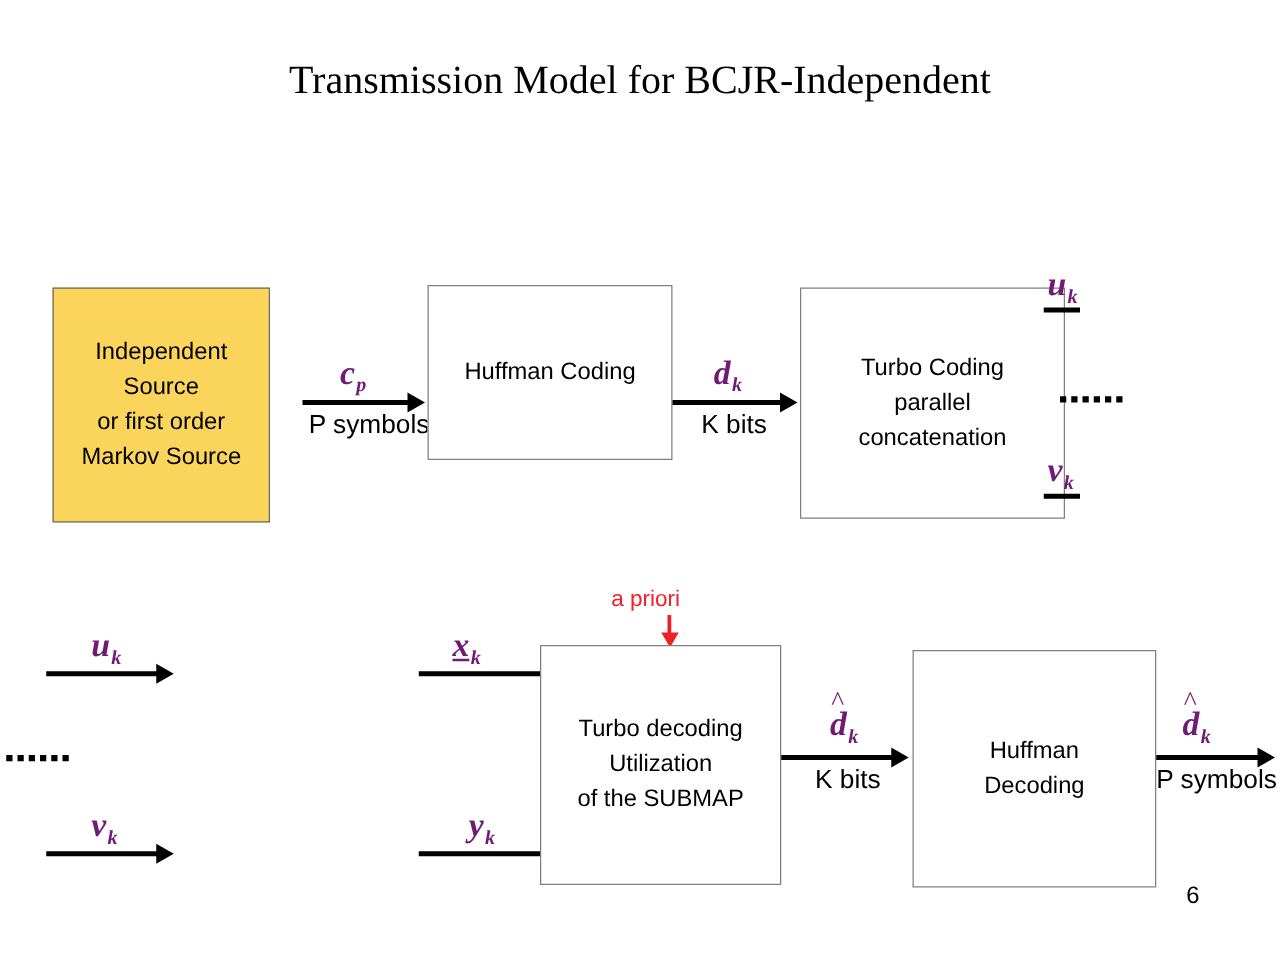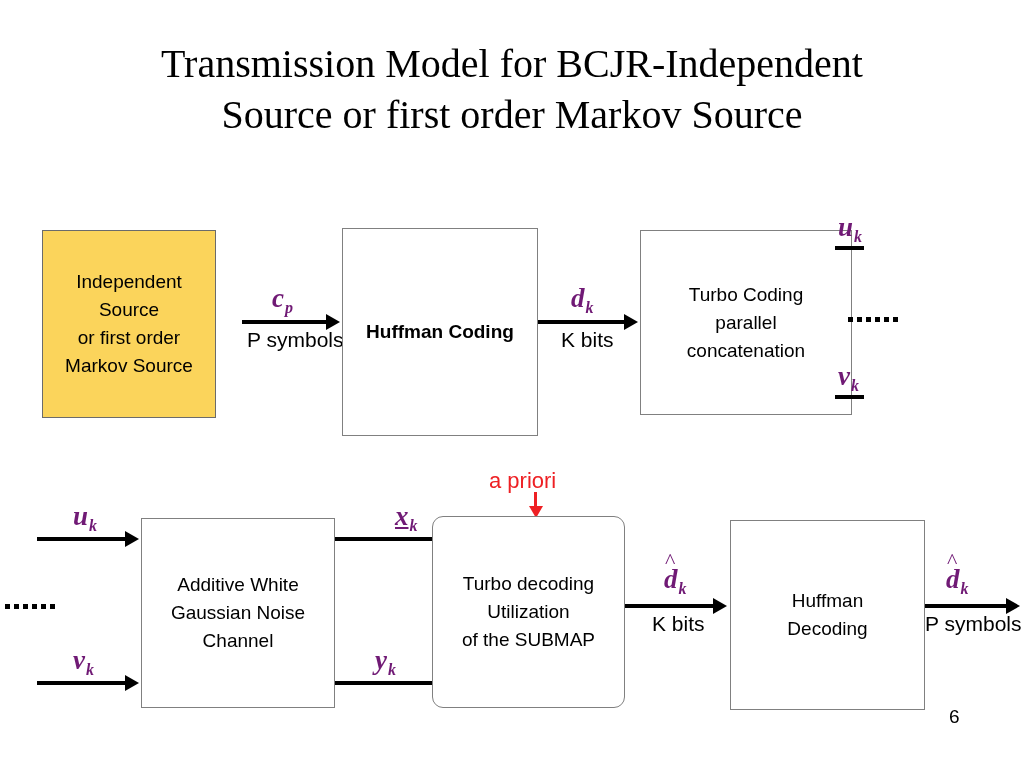--- a/index.html
+++ b/index.html
@@ -18,21 +18,21 @@
   }
 
   
   .title {
     position: absolute;
     left: 0;
     top: 38px;
     width: 1024px;
     text-align: center;
     font-family: "Liberation Serif", serif;
-    font-size: 40px;
+    font-size: 32px;
     line-height: 51px;
     color: #000000;
     letter-spacing: 0px;
   }
 
   
   .box {
     position: absolute;
     box-sizing: border-box;
     border: 1px solid #808080;
@@ -119,21 +119,21 @@
     font-family: "Liberation Sans", sans-serif;
     font-size: 21px;
     color: #000000;
     white-space: nowrap;
     line-height: 1;
   }
 
   .red-label {
     position: absolute;
     font-family: "Liberation Sans", sans-serif;
-    font-size: 22px;
+    font-size: 18px;
     color: #ee2024;
     white-space: nowrap;
     line-height: 1;
   }
 
   .dots {
     position: absolute;
     display: flex;
     gap: 4px;
     align-items: center;
@@ -152,38 +152,37 @@
     color: #000000;
   }
 </style>
 </head>
 <body>
 
 <div id="slide">
 
   <div class="title">
     <div>Transmission Model for BCJR-Independent</div>
-    <div>Source or first order Markov Source</div>
   </div>
 
   <div class="box yellow" style="left:42px; top:230px; width:174px; height:188px;">
     <span class="box-label">Independent
 Source
 or first order
 Markov Source</span>
   </div>
 
   <div class="hline" style="left:242px; top:320px; width:86px;"></div>
   <div class="arrow-r" style="left:326px; top:314px;"></div>
   <div class="sym" style="left:272px; top:285px;">
     <span>c</span><span class="sub">p</span>
   </div>
   <div class="cap" style="left:247px; top:329px;">P symbols</div>
 
-  <div class="box" style="left:342px; top:228px; width:196px; height:208px;font-weight:bold;">
+  <div class="box" style="left:342px; top:228px; width:196px; height:140px;">
     <span class="box-label">Huffman Coding</span>
   </div>
 
   <div class="hline" style="left:538px; top:320px; width:88px;"></div>
   <div class="arrow-r" style="left:624px; top:314px;"></div>
   <div class="sym" style="left:571px; top:285px;">
     <span>d</span><span class="sub">k</span>
   </div>
   <div class="cap" style="left:561px; top:329px;">K bits</div>
 
@@ -226,41 +225,36 @@
   <div class="sym" style="left:73px; top:503px;">
     <span>u</span><span class="sub">k</span>
   </div>
 
   <div class="hline" style="left:37px; top:681px; width:90px;"></div>
   <div class="arrow-r" style="left:125px; top:675px;"></div>
   <div class="sym" style="left:73px; top:647px;">
     <span>v</span><span class="sub">k</span>
   </div>
 
-  <div class="box" style="left:141px; top:518px; width:194px; height:190px;">
-    <span class="box-label">Additive White
-Gaussian Noise
-Channel</span>
-  </div>
 
   <div class="hline" style="left:335px; top:537px; width:98px;"></div>
-  <div class="sym" style="left:395px; top:503px;text-decoration:underline;">
+  <div class="sym" style="left:362px; top:503px;text-decoration:underline;">
     <span>x</span><span class="sub">k</span>
   </div>
 
   <div class="hline" style="left:335px; top:681px; width:98px;"></div>
   <div class="sym" style="left:375px; top:647px;">
     <span>y</span><span class="sub">k</span>
   </div>
 
   <div class="red-label" style="left:489px; top:470px;">a priori</div>
   <div class="vline red" style="left:534px; top:492px; height:18px;"></div>
   <div class="arrow-d" style="left:529px; top:506px;"></div>
 
-  <div class="box" style="left:432px; top:516px; width:193px; height:192px;border-radius:11px;">
+  <div class="box" style="left:432px; top:516px; width:193px; height:192px;">
     <span class="box-label">Turbo decoding
 Utilization
 of the SUBMAP</span>
   </div>
 
   <div class="hline" style="left:625px; top:604px; width:90px;"></div>
   <div class="arrow-r" style="left:713px; top:598px;"></div>
   <div class="sym" style="left:664px; top:566px;">
     <span class="hat">d</span><span class="sub">k</span>
   </div>

